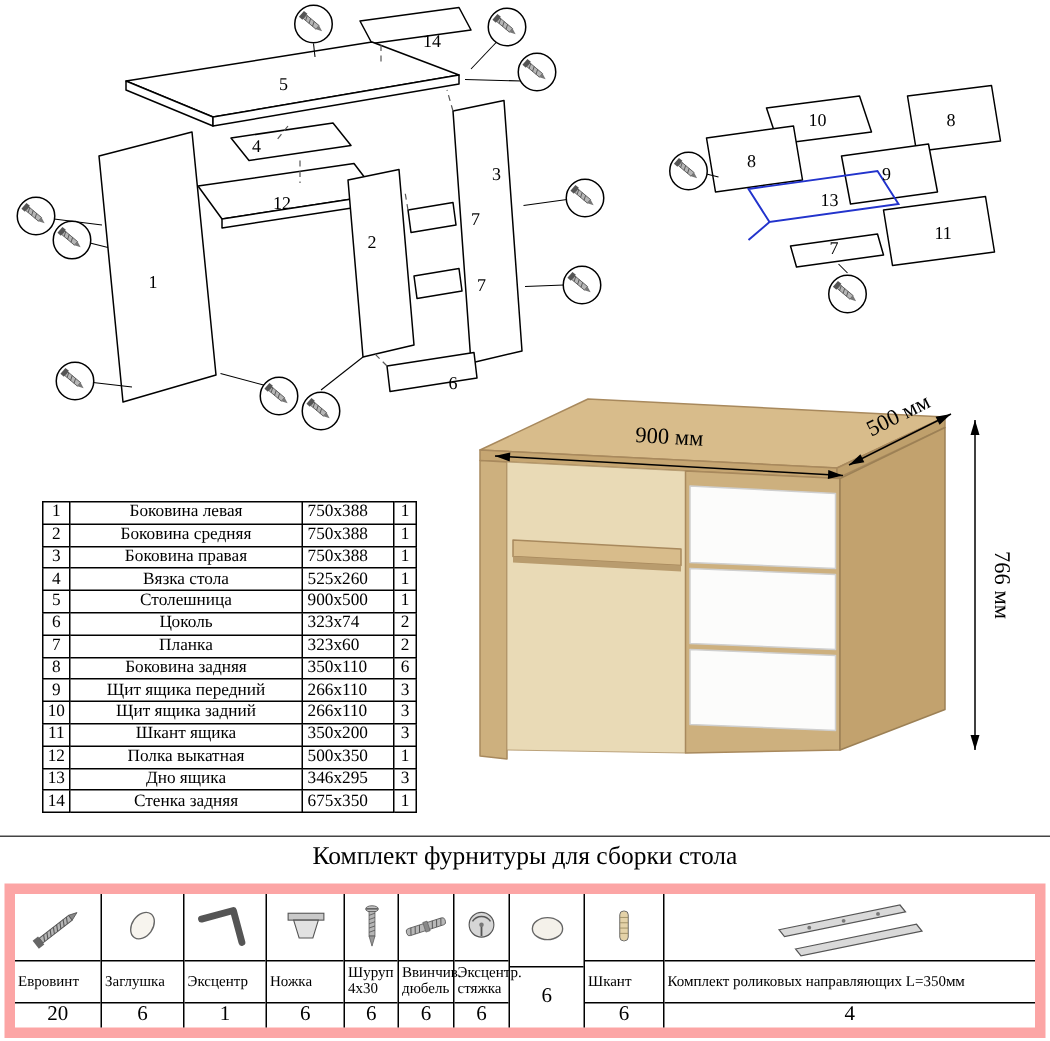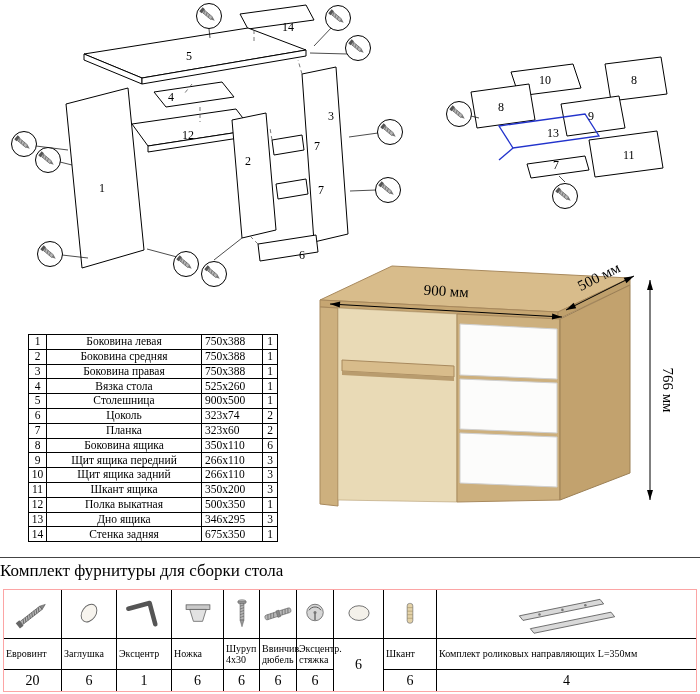--- a/index.html
+++ b/index.html
@@ -13,24 +13,24 @@
                font-size:11.5px;background:#fff;}
   .parts-table td{border:1px solid #000;height:13.8px;line-height:13.5px;
                   padding:0 3px;white-space:nowrap;text-align:center;}
   .parts-table .c-num{width:13px;text-align:center;padding:0 2px;}
   .parts-table .c-name{width:148px;}
   .parts-table .c-size{width:54px;text-align:left;}
   .parts-table .c-qty{width:10px;text-align:center;padding:0 2px;}
 
   
   .hw-sep{position:absolute;left:0;top:557px;width:700px;border-top:1px solid #444;}
-  .hw-title{position:absolute;left:0;top:561px;width:700px;
+  .hw-title{position:absolute;left:0;top:561px;width:700px;text-align:center;
             font-size:17px;}
   .hw-table{position:absolute;left:3px;top:589px;width:694px;height:103px;
-            display:flex;border:1px solid #fca5a5;box-sizing:border-box;background:#fff;}
+            display:flex;border:7px solid #fca5a5;box-sizing:border-box;background:#fff;}
   .hw-col{display:flex;flex-direction:column;border-right:1px solid #000;
           box-sizing:border-box;flex:0 0 auto;min-width:0;}
   .hw-col:last-child{border-right:none;flex:1 1 auto;}
   .hw-col:nth-child(1){width:58px}.hw-col:nth-child(2){width:55px}
   .hw-col:nth-child(3){width:55px}.hw-col:nth-child(4){width:52px}
   .hw-col:nth-child(5){width:36px}.hw-col:nth-child(6){width:37px}
   .hw-col:nth-child(7){width:37px}.hw-col:nth-child(8){width:50px}
   .hw-col:nth-child(9){width:53px}.hw-col:nth-child(10){width:74px}
   .hw-col:nth-child(11){width:40px}
   .hw-icon{height:48px;border-bottom:1px solid #000;display:flex;
@@ -189,21 +189,21 @@
     <td class="c-qty">2</td>
   </tr>
       <tr>
     <td class="c-num">7</td>
     <td class="c-name">Планка</td>
     <td class="c-size">323х60</td>
     <td class="c-qty">2</td>
   </tr>
       <tr>
     <td class="c-num">8</td>
-    <td class="c-name">Боковина ящика</td>
+    <td class="c-name">Боковина задняя</td>
     <td class="c-size">350х110</td>
     <td class="c-qty">6</td>
   </tr>
       <tr>
     <td class="c-num">9</td>
     <td class="c-name">Щит ящика передний</td>
     <td class="c-size">266х110</td>
     <td class="c-qty">3</td>
   </tr>
       <tr>

